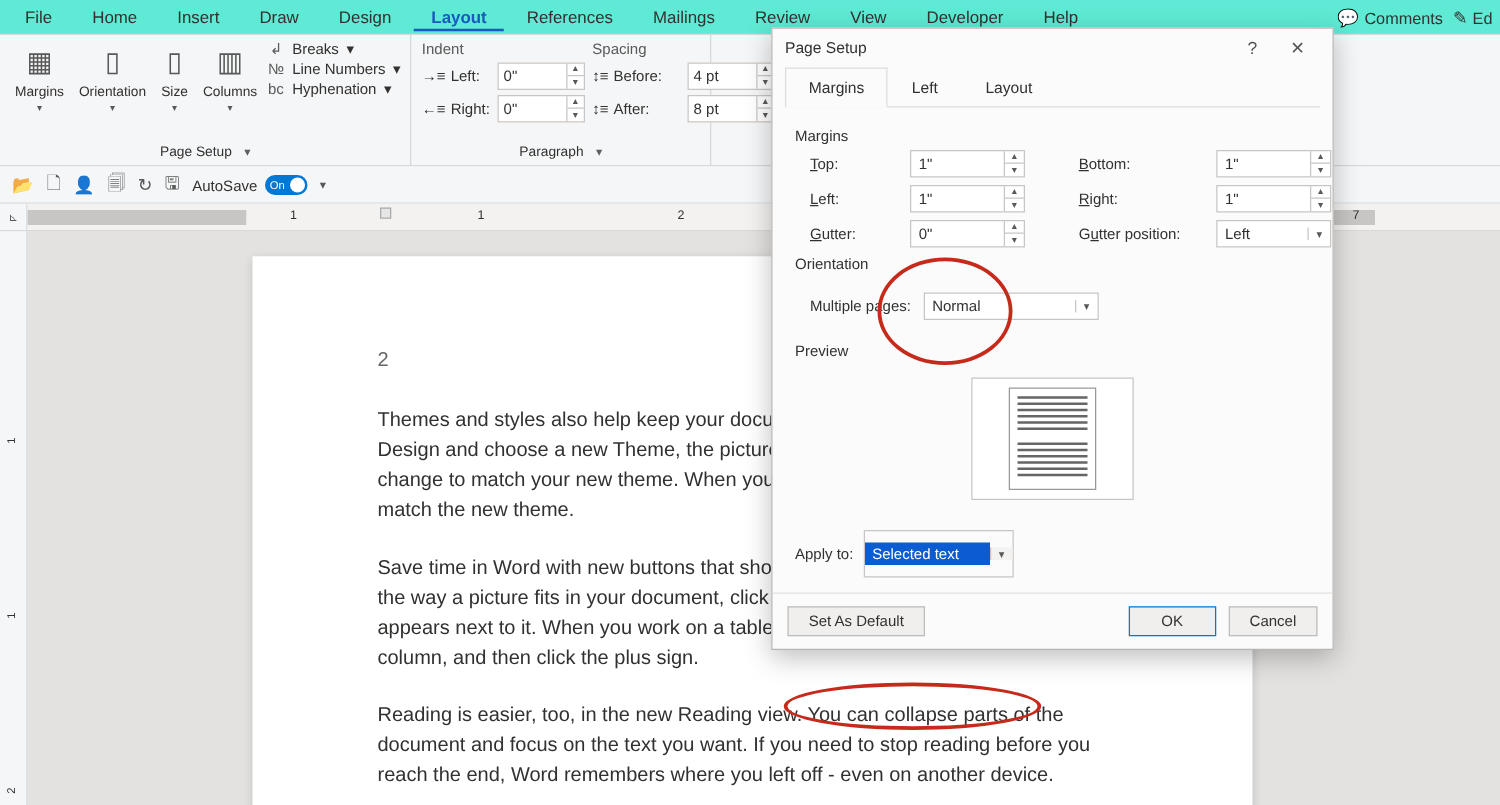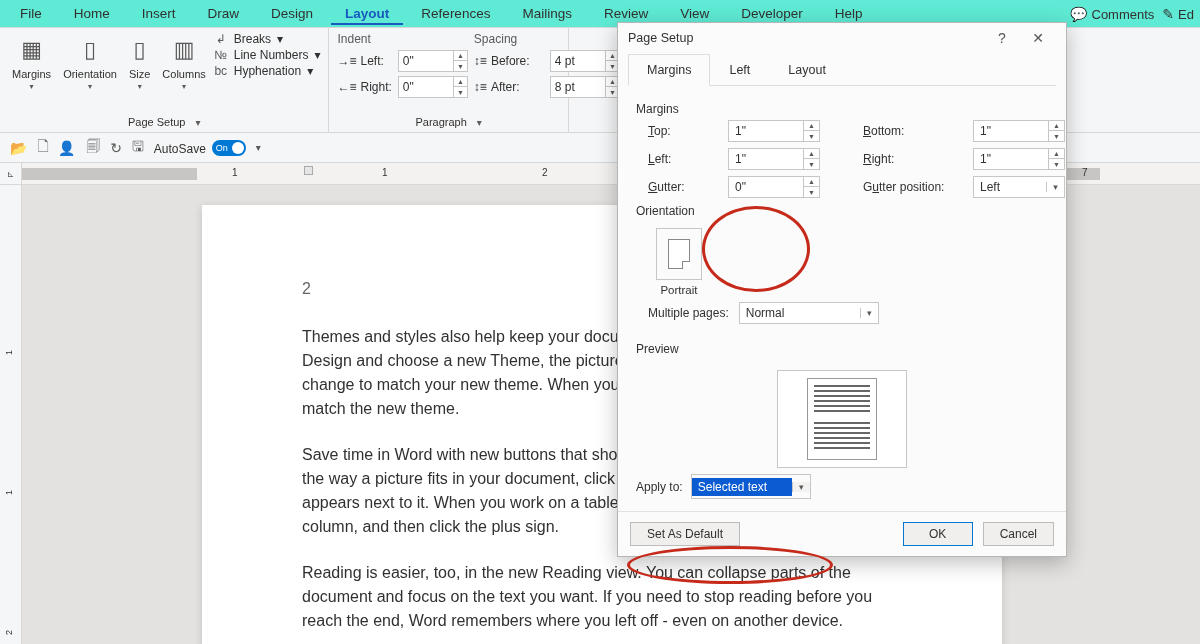--- a/index.html
+++ b/index.html
@@ -94,22 +94,22 @@
 .orient-row{display:flex;gap:20px;margin:6px 0 0 20px;align-items:flex-end;}
 .orient-btn{display:flex;flex-direction:column;align-items:center;gap:4px;font-size:11.5px;}
 .orient-sw{width:46px;height:52px;border:1px solid #c8c6c4;display:flex;align-items:center;justify-content:center;}
 .orient-sw.sel{border:2px solid var(--highlight-blue);}
 .orient-sw .sh{background:#fff;border:1px solid #888;position:relative;}
 .orient-sw .sh:after{content:"";position:absolute;right:-1px;bottom:-1px;width:7px;height:7px;background:#fff;border-left:1px solid #888;border-top:1px solid #888;}
 .pages-row{display:flex;align-items:center;gap:10px;margin:4px 0 0 12px;}
 .preview-box{width:130px;height:98px;border:1px solid #c8c6c4;background:#fff;margin:10px auto 0;display:flex;align-items:center;justify-content:center;}
 .preview-page{width:70px;height:82px;border:1px solid #999;padding:6px;display:flex;flex-direction:column;gap:3px;}
 .preview-page .ln{height:2px;background:#666;}
-.applyrow{display:flex;align-items:center;gap:8px;margin-top:6px;}
-.applysel{display:flex;align-items:center;border:1px solid var(--spin-border);height:25px;width:120px;}
+.applyrow{display:flex;align-items:center;gap:8px;margin-top:24px;}
+.applysel{display:flex;align-items:center;border:1px solid var(--spin-border);height:38px;width:120px;}
 .applysel .val{flex:1;background:var(--sel-blue);color:#fff;padding:2px 6px;font-size:12px;}
 .applysel .caret{width:18px;display:flex;align-items:center;justify-content:center;font-size:9px;border-left:1px solid var(--spin-border);color:#595959;background:#f3f2f1;}
 .dialog-buttons{display:flex;align-items:center;padding:10px 12px;border-top:1px solid #e3e1df;gap:10px;}
 .dialog-buttons .btn{height:24px;padding:0 16px;font-size:12px;background:#f0efed;border:1px solid #bebcba;display:flex;align-items:center;justify-content:center;min-width:70px;}
 .dialog-buttons .btn.primary{border:1.5px solid var(--highlight-blue);}
 .dialog-buttons .spacer{flex:1;}
 
 
 .ann{position:absolute;border:3px solid var(--red);border-radius:50%;pointer-events:none;}
 </style>
@@ -359,26 +359,20 @@
         <div class="selbox">
             <span class="val">Left</span>
             <span class="caret">▾</span>
           </div>
       </div>
     </div>
 
     <div class="sect">
       <div class="sect-label">Orientation</div>
       <div class="orient-row">
-        <div class="orient-btn">
-          <div class="orient-sw">
-              <div class="sh" style="width:22px;height:30px;"></div>
-            </div>
-          <span>Portrait</span>
-        </div>
       </div>
     </div>
 
     <div class="sect">
       <div class="pages-row">
         <span><span class="u">M</span>ultiple pages:</span>
         <div class="selbox" style="width:140px;">
             <span class="val">Normal</span>
             <span class="caret">▾</span>
           </div>

